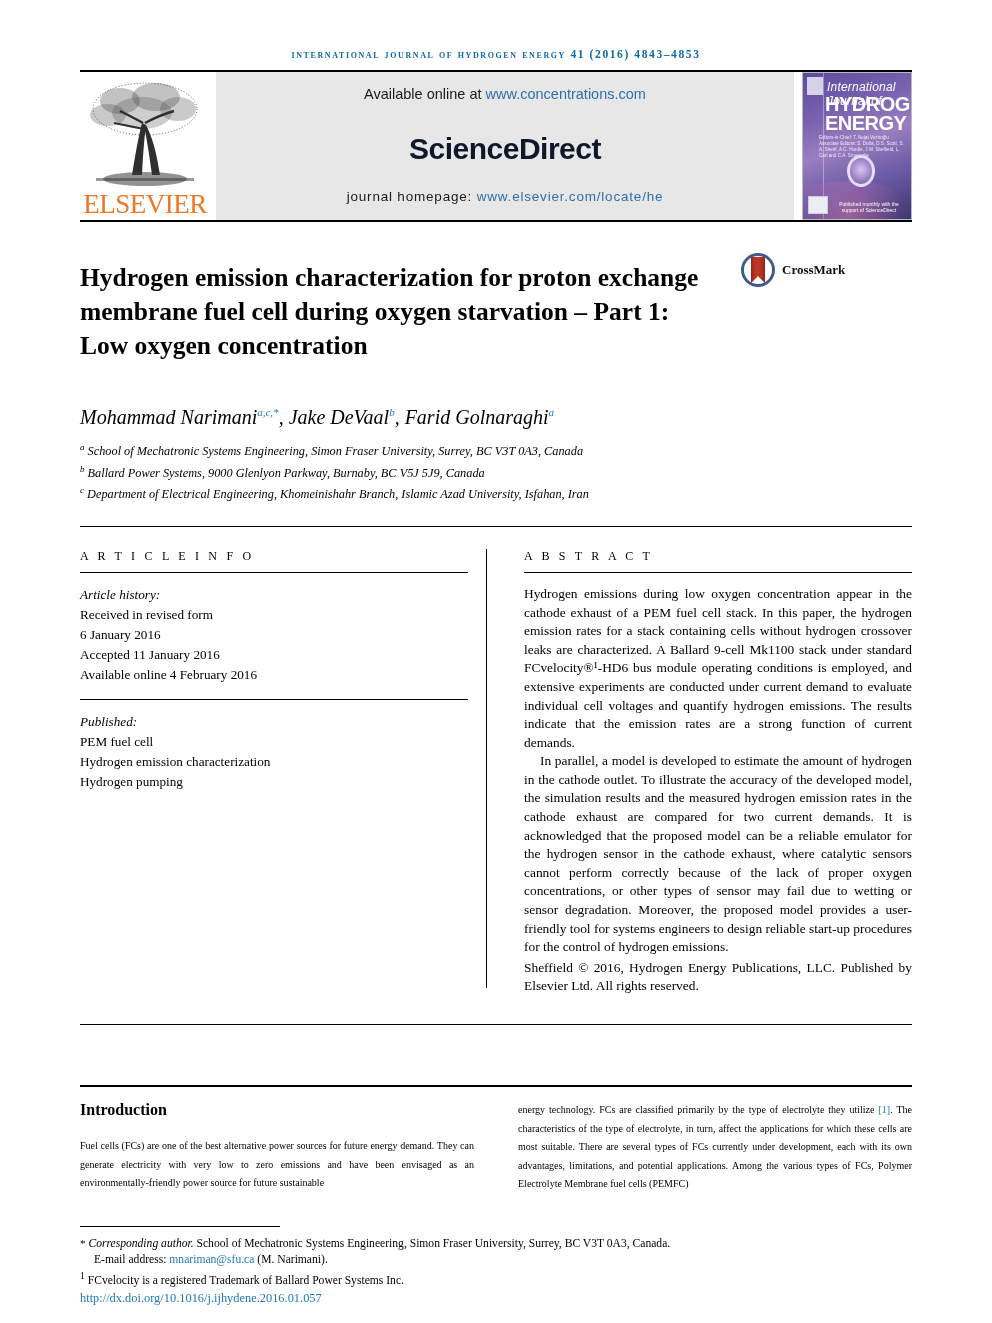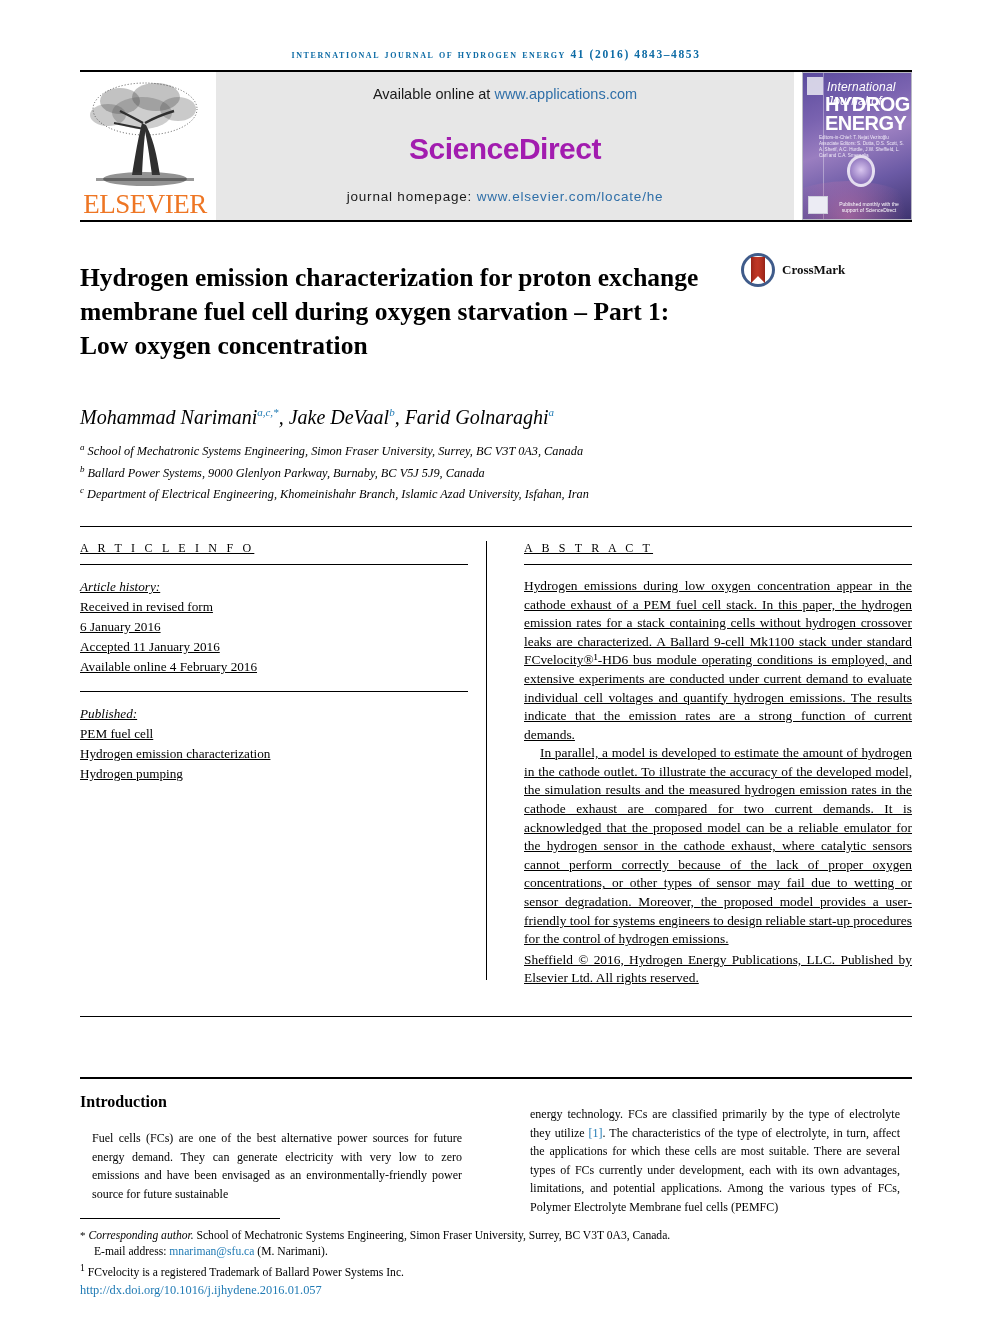--- a/index.html
+++ b/index.html
@@ -81,21 +81,21 @@
   .avail-line {
     font-family: "Liberation Sans", sans-serif;
     font-size: 14.5px;
     color: #1a1a1a;
   }
   .avail-line .url { color: #2f6fa8; }
   .sd-logo {
     font-family: "Liberation Sans", sans-serif;
     font-size: 30px;
     font-weight: bold;
-    color: #a21caf;
+    color: #0f172a;
     letter-spacing: -0.5px;
     margin-top: 6px;
   }
   .homepage-line {
     font-family: "Liberation Sans", sans-serif;
     font-size: 13.5px;
     letter-spacing: 0.8px;
     color: #1a1a1a;
   }
   .homepage-line .url { color: #2f6fa8; }
@@ -213,24 +213,23 @@
     color: #000;
   }
   .affils sup { font-size: 9px; }
 
   
   .rule-mid {
     margin: 22px 80px 0 80px;
     border-top: 1px solid #000;
   }
   .cols {
-    margin: 0 80px;
+    margin: 8px 80px;
     display: flex;
     position: relative;
-    text-decoration: underline;
   }
   .cols:after {
     content: "";
     position: absolute;
     left: 50%;
     top: 14px;
     bottom: 8px;
     width: 1px;
     background: #000;
     transform: translateX(-10px);
@@ -290,33 +289,33 @@
   .body-col.left { padding-right: 22px; }
   .body-col.right { padding-left: 22px; }
   .intro-head {
     font-family: "Liberation Serif", serif;
     font-weight: bold;
     font-size: 16px;
     margin: 0 0 18px 0;
   }
   .body-p {
     font-family: "Liberation Serif", serif;
-    font-size: 12px;
+    font-size: 10px;
     line-height: 18.6px;
     text-align: justify;
-    margin: 12px;
+    margin: 0;
   }
   .ref-link { color: #1f7ab4; }
 
   
   .foot {
     position: absolute;
     left: 80px;
     right: 80px;
-    bottom: 24px;
+    bottom: 16px;
   }
   .foot-rule { border-top: 1px solid #000; width: 200px; margin-bottom: 8px; }
   .foot-line {
     font-family: "Liberation Serif", serif;
     font-size: 11.6px;
     line-height: 16px;
   }
   .foot-line .star { font-size: 11px; }
   .foot-italic { font-style: italic; }
   .foot-link { color: #1f7ab4; }
@@ -355,21 +354,21 @@
           <path d="M58 50 C48 48, 38 46, 28 44" stroke="#2f2f2f" stroke-width="1.8" fill="none"></path>
           <ellipse cx="59" cy="100" rx="42" ry="7" fill="#3a3a3a" opacity=".55"></ellipse>
           <rect x="10" y="99" width="98" height="3" fill="#333" opacity=".5"></rect>
         </g>
       </svg>
       <div class="elsevier-word">ELSEVIER</div>
     </div>
 
     <div class="sd-panel">
       <div class="avail-line">
-        <span>Available online at </span><span class="url">www.applications.com</span>
+        <span>Available online at </span><span class="url">www.concentrations.com</span>
       </div>
       <div class="sd-logo">ScienceDirect</div>
       <div class="homepage-line">
         <span>journal homepage: </span><span class="url">www.elsevier.com/locate/he</span>
       </div>
     </div>
 
     <div class="cover">
       <div class="cover-inner">
         <div class="cover-vline"></div>

